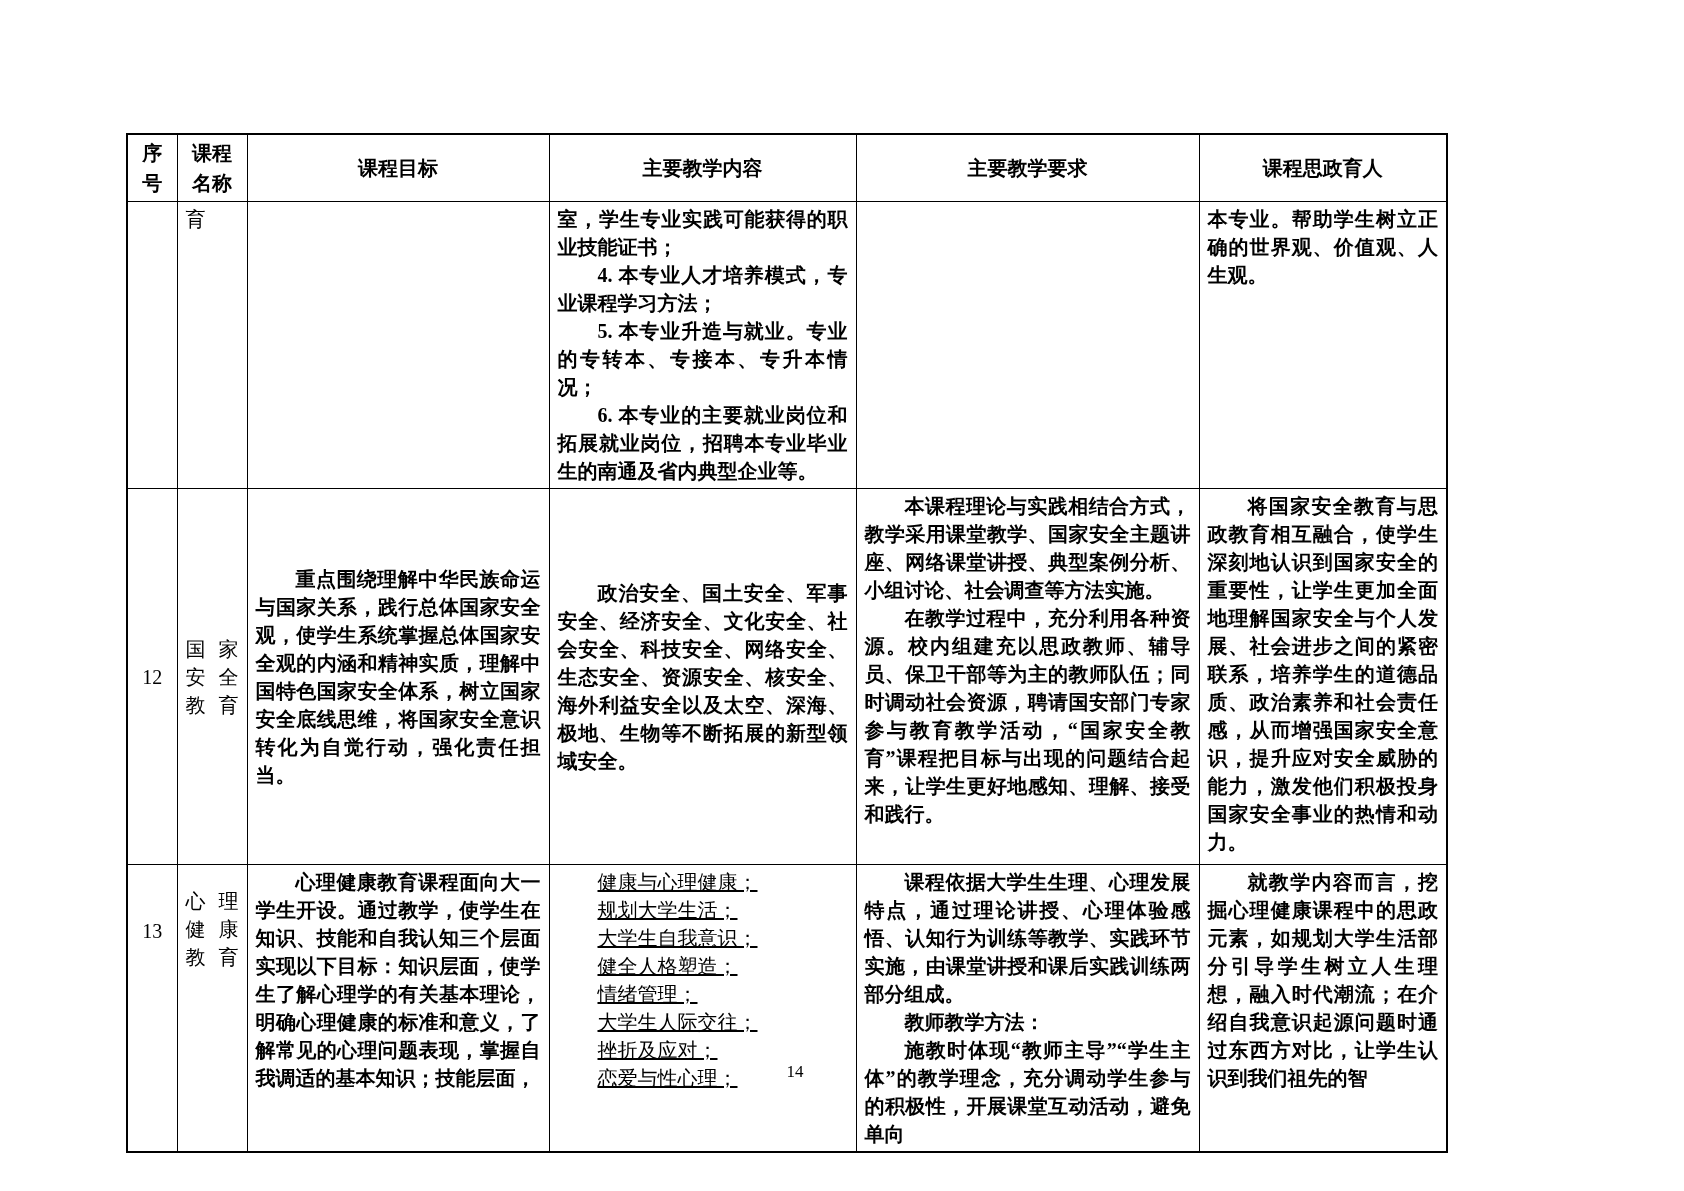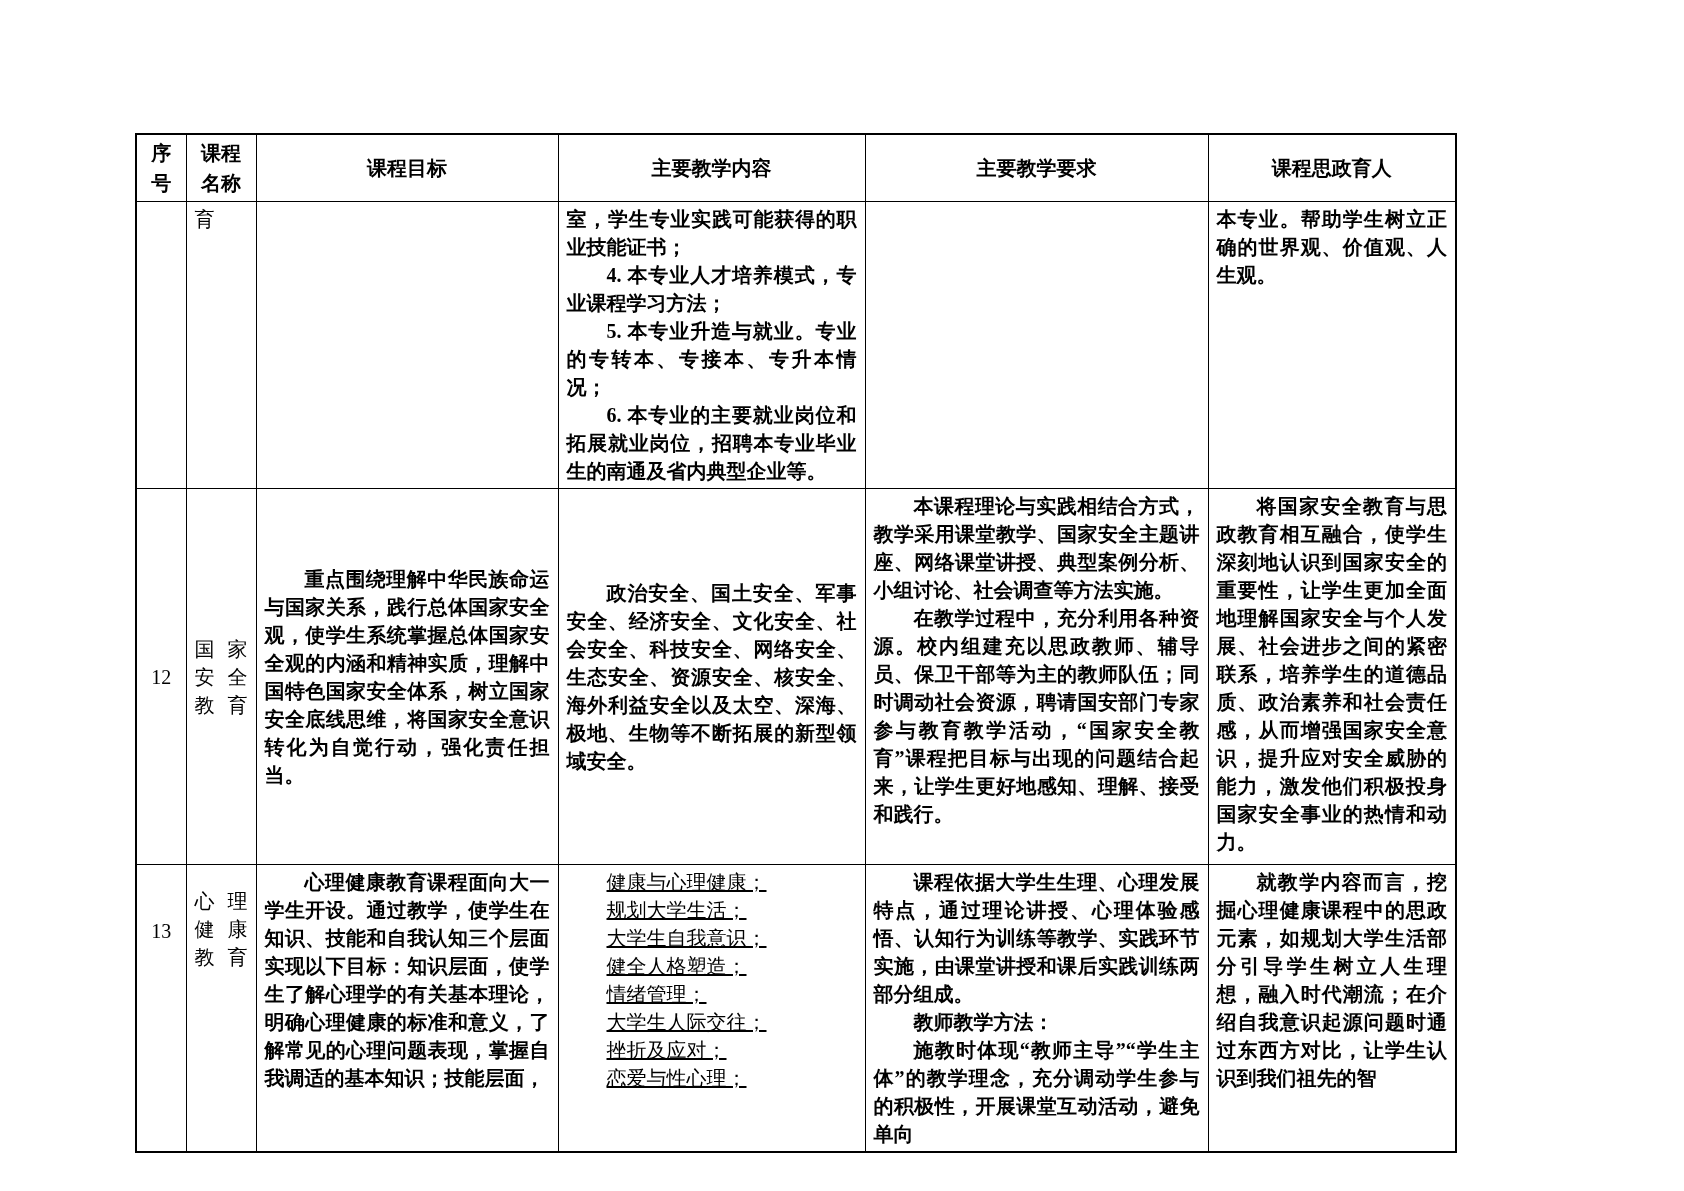--- a/index.html
+++ b/index.html
@@ -1,21 +1,21 @@
 <!DOCTYPE html>
 <html><head>
 <meta charset="utf-8">
 <style>
   * { box-sizing: border-box; }
   html,body { margin:0; padding:0; background:#e9e9e9; }
   body { font-family:"Liberation Serif","DejaVu Serif",serif; color:#000; }
   .page {
     position:relative; width:1684px; height:1191px; background:#ffffff; overflow:hidden;
   }
-  .content { position:absolute; left:135px; top:133px; width:1072px; }
+  .content { position:absolute; left:126px; top:133px; width:1072px; }
   table.course-table {
     border-collapse:collapse; table-layout:fixed; width:1320px;
     border:2px solid #000;
   }
   th, td {
     border:1px solid #000;
     padding:3px 8px;
     vertical-align:top;
     font-size:20px;
     line-height:28px;
@@ -135,13 +135,14 @@
           </td>
           <td>
             <p class="para">就教学内容而言，挖掘心理健康课程中的思政元素，如规划大学生活部分引导学生树立人生理想，融入时代潮流；在介绍自我意识起源问题时通过东西方对比，让学生认识到我们祖先的智</p>
           </td>
         </tr>
 
       </tbody>
     </table>
   </div>
 
+  <div class="page-number">14</div>
 </div>
 
 </body></html>

